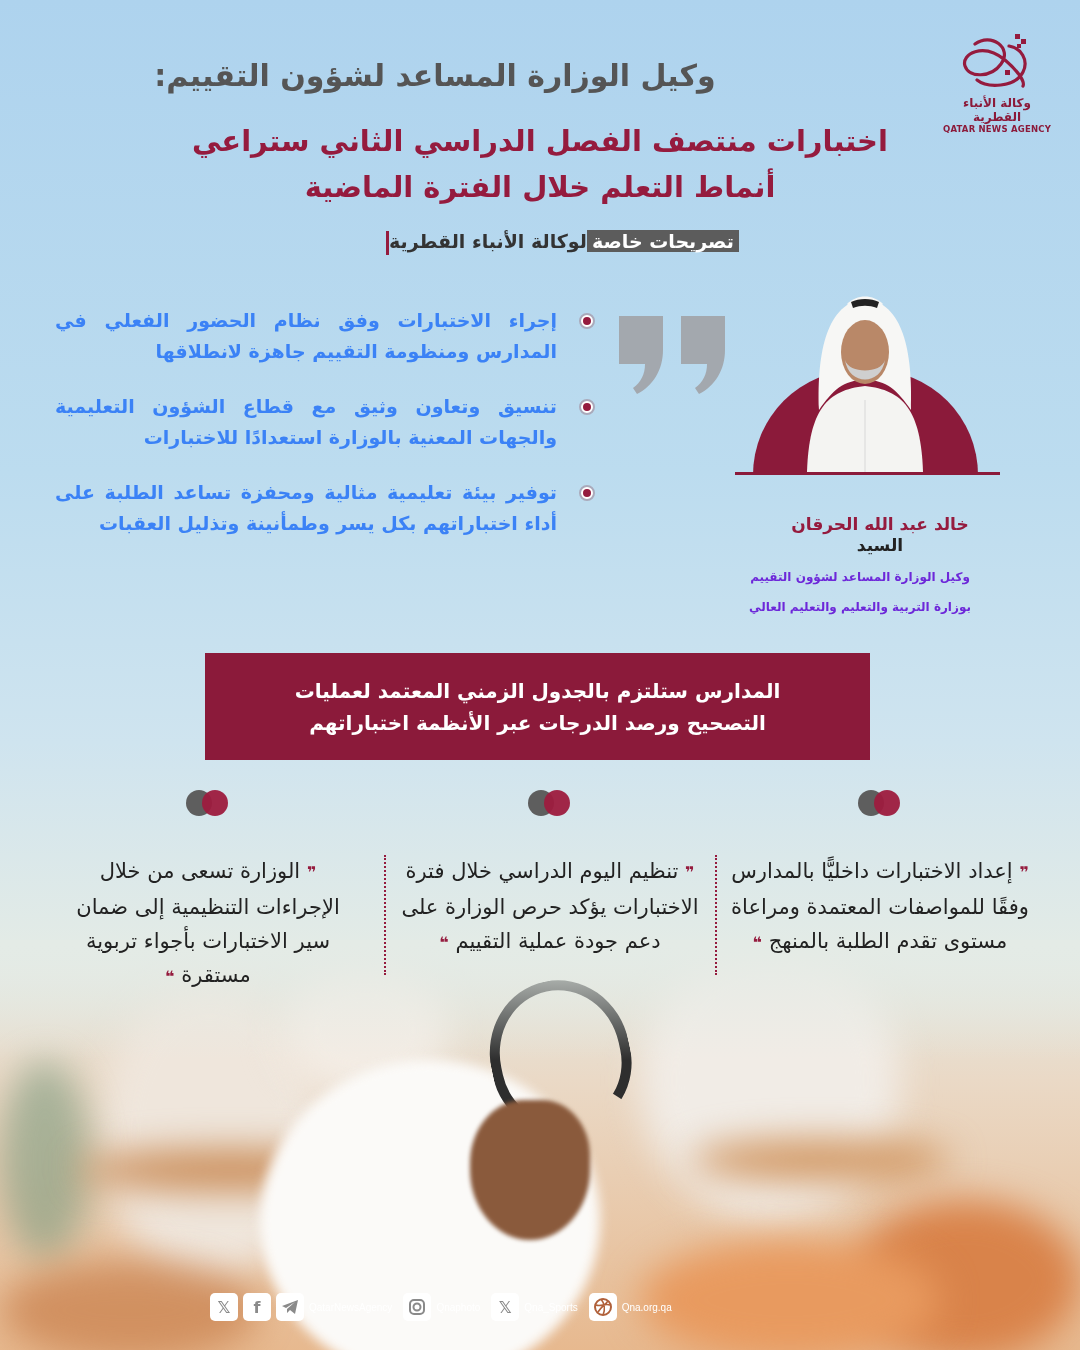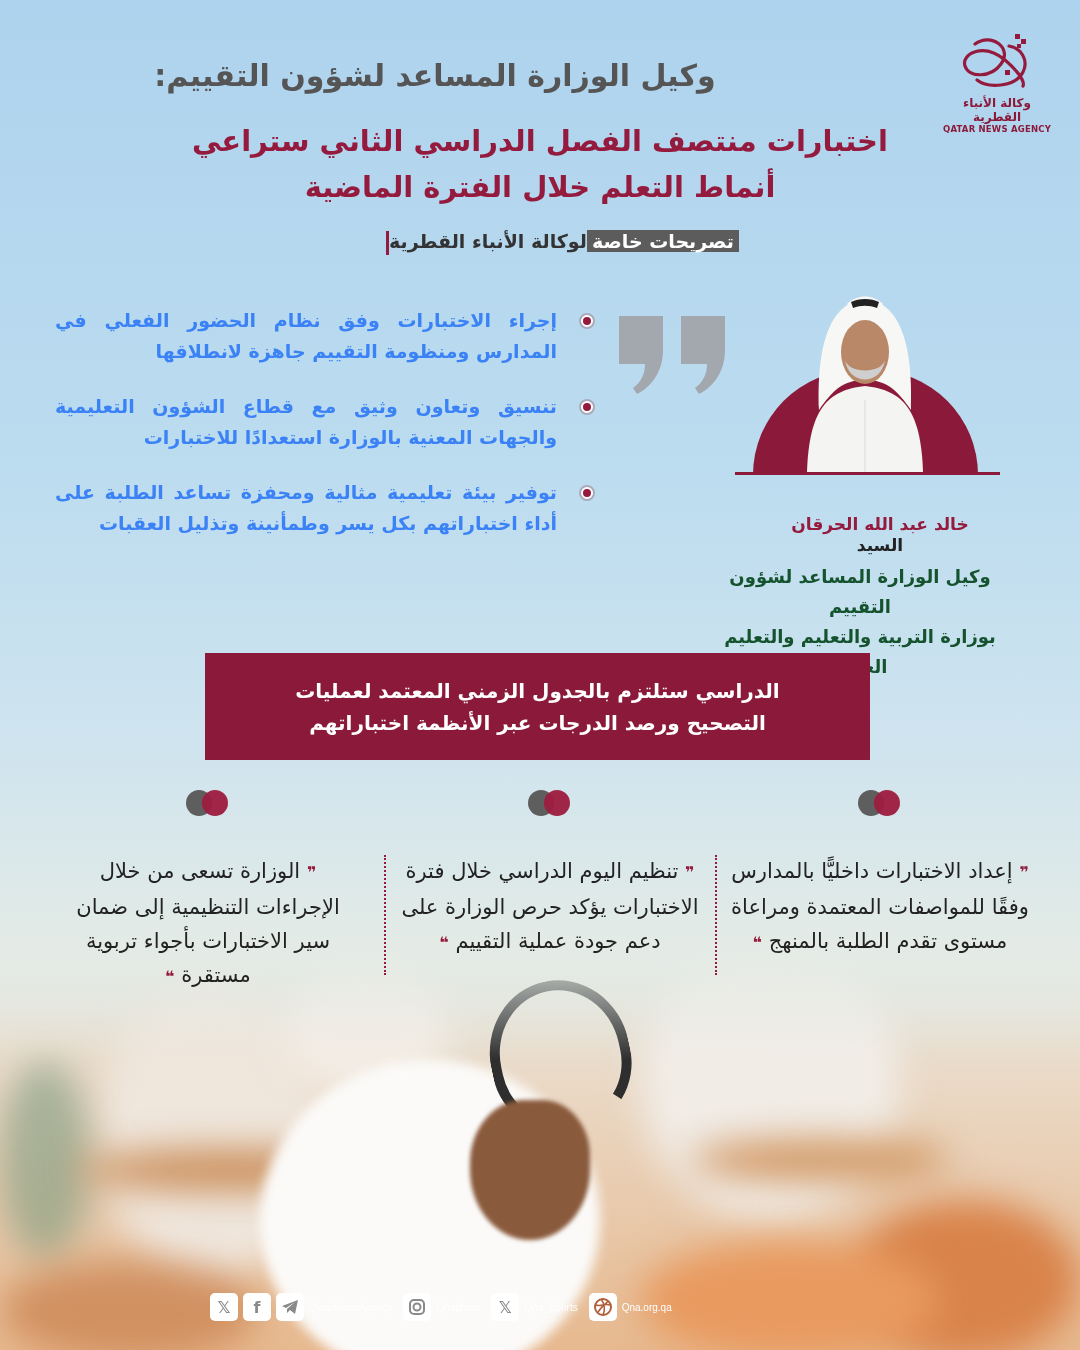--- a/index.html
+++ b/index.html
@@ -42,21 +42,21 @@
 
   .quote-mark { position: absolute; left: 612px; top: 300px; font-size: 190px; line-height: 1; color: #a3a8ae; font-family: "DejaVu Serif", serif; font-weight: bold; }
 
   
   .portrait { position: absolute; left: 735px; top: 290px; width: 265px; height: 185px; }
   .portrait .arc { position: absolute; left: 18px; bottom: 0; width: 225px; height: 105px; background: #8b1a3a; border-radius: 112px 112px 0 0; }
   .portrait .line { position: absolute; left: 0; bottom: 0; width: 265px; height: 3px; background: #8b1a3a; }
   .portrait .person { position: absolute; left: 52px; bottom: 3px; width: 155px; height: 182px; }
   .spk-title { position: absolute; right: 85px; top: 490px; width: 230px; text-align: center; font-size: 17px; font-weight: bold; color: #222; margin-top: 45px; }
   .spk-name { position: absolute; right: 85px; top: 514px; width: 230px; text-align: center; font-size: 17px; font-weight: bold; color: #951b3e; }
-  .spk-role { position: absolute; right: 70px; top: 562px; width: 300px; text-align: center; font-size: 18px; color: #14532d; line-height: 30px; font-weight: bold; }
+  .spk-role { position: absolute; right: 70px; top: 562px; width: 300px; text-align: center; font-size: 12px; color: #6d28d9; line-height: 30px; font-weight: bold; }
 
   .banner { position: absolute; left: 205px; top: 653px; width: 665px; height: 107px; background: #8b1a3a; color: #fff; text-align: center; font-size: 20px; font-weight: bold; line-height: 32px; padding-top: 22px; }
 
   
   .col { position: absolute; top: 790px; width: 300px; text-align: center; }
   .col .dots { position: relative; width: 44px; height: 26px; margin: 0 auto 38px; }
   .col .dots span { position: absolute; top: 0; width: 26px; height: 26px; border-radius: 50%; }
   .col .dots .g { left: 0; background: #5e5e5e; }
   .col .dots .r { left: 16px; background: #9d1b3e; opacity: 0.95; }
   .col .txt { font-size: 21px; color: #222; line-height: 34px; }
@@ -144,21 +144,21 @@
   </svg>
 </div>
 <div class="spk-title">السيد</div>
 <div class="spk-name">خالد عبد الله الحرقان</div>
 <div class="spk-role">
   <div>وكيل الوزارة المساعد لشؤون التقييم</div>
   <div>بوزارة التربية والتعليم والتعليم العالي</div>
 </div>
 
 <div class="banner">
-  <div>الدراسي ستلتزم بالجدول الزمني المعتمد لعمليات</div>
+  <div>المدارس ستلتزم بالجدول الزمني المعتمد لعمليات</div>
   <div>التصحيح ورصد الدرجات عبر الأنظمة اختباراتهم</div>
 </div>
 
 <div class="col" style="left:730px;">
   <div class="dots">
       <span class="g"></span>
       <span class="r"></span>
     </div>
   <div class="txt"><span class="q">❞</span> <span>إعداد الاختبارات داخليًّا بالمدارس وفقًا للمواصفات المعتمدة ومراعاة مستوى تقدم الطلبة بالمنهج</span> <span class="q">❝</span></div>
 </div>

